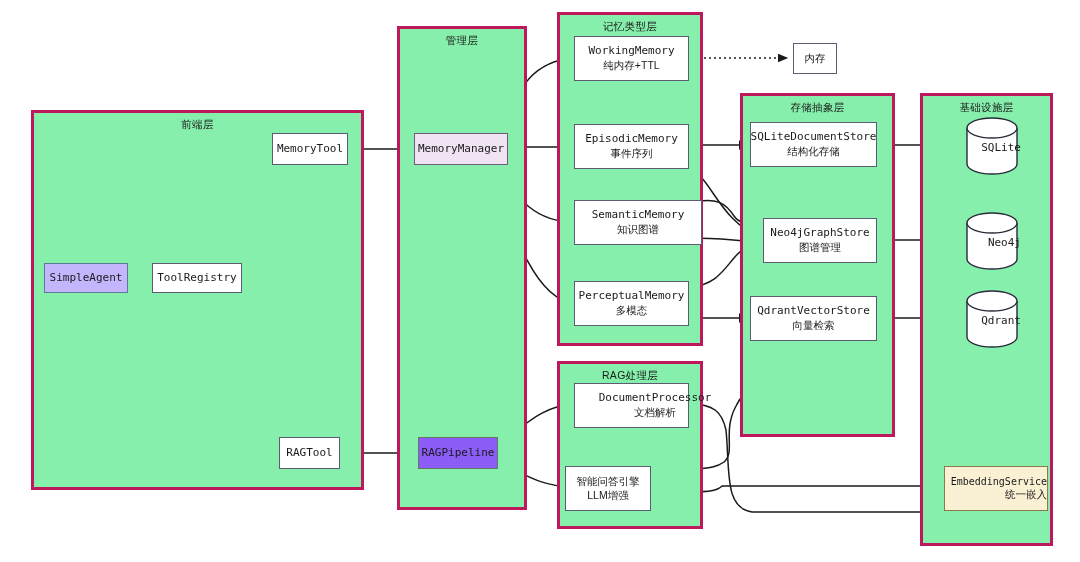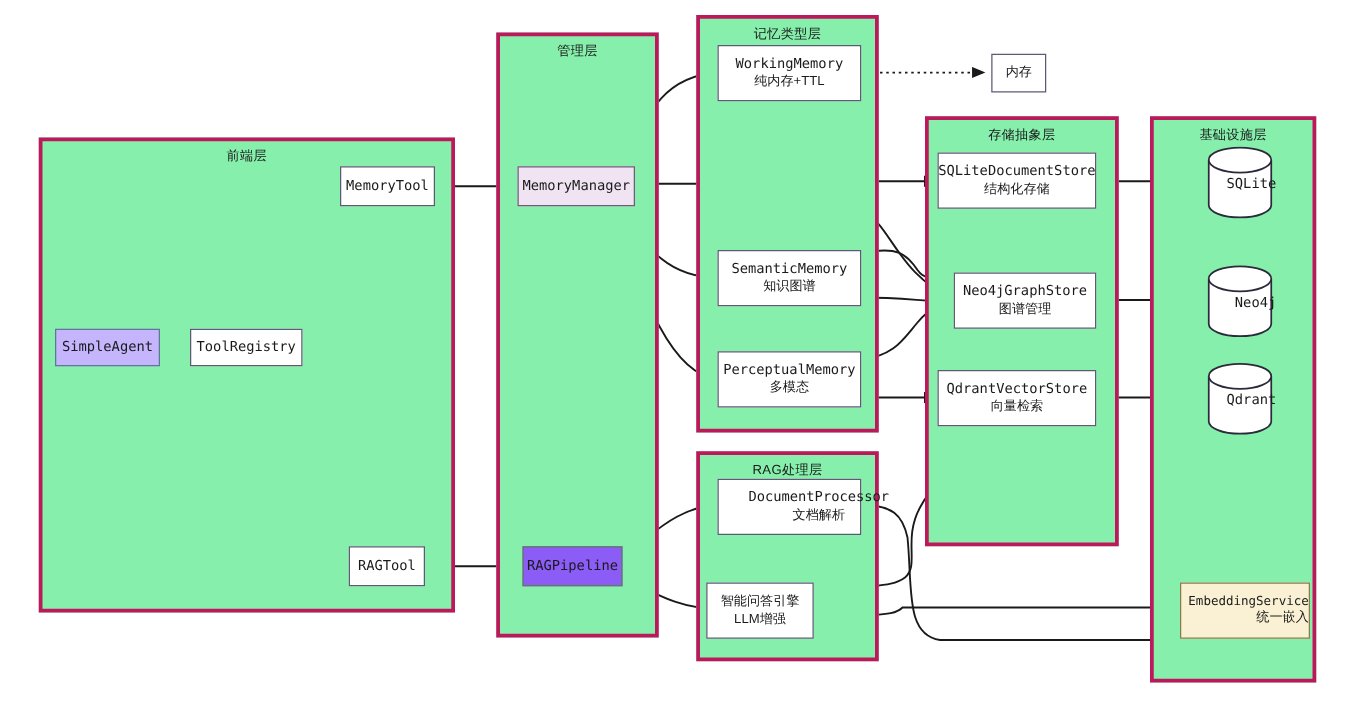--- a/index.html
+++ b/index.html
@@ -204,22 +204,26 @@
 
   <div class="node accent-green" style="left:418px; top:437px; width:80px; height:32px;">
     <span class="t1">RAGPipeline</span>
   </div>
 
   <div class="node" style="left:574px; top:36px; width:115px; height:45px;">
     <span class="t1">WorkingMemory</span>
     <span class="t2">纯内存+TTL</span>
   </div>
 
-
-  <div class="node" style="left:574px; top:200px; width:115px; height:45px;">
+  <div class="node" style="left:574px; top:124px; width:115px; height:45px;">
+    <span class="t1">EpisodicMemory</span>
+    <span class="t2">事件序列</span>
+  </div>
+
+  <div class="node" style="left:574px; top:200px; width:128px; height:45px;">
     <span class="t1">SemanticMemory</span>
     <span class="t2">知识图谱</span>
   </div>
 
   <div class="node" style="left:574px; top:281px; width:115px; height:45px;">
     <span class="t1">PerceptualMemory</span>
     <span class="t2">多模态</span>
   </div>
 
   <div class="node cn" style="left:793px; top:43px; width:44px; height:31px;">

